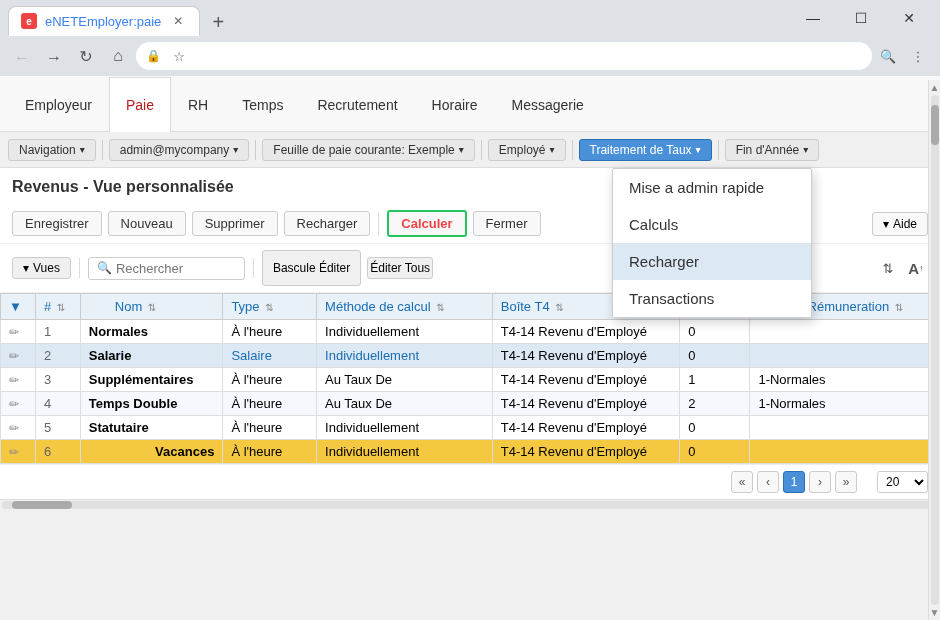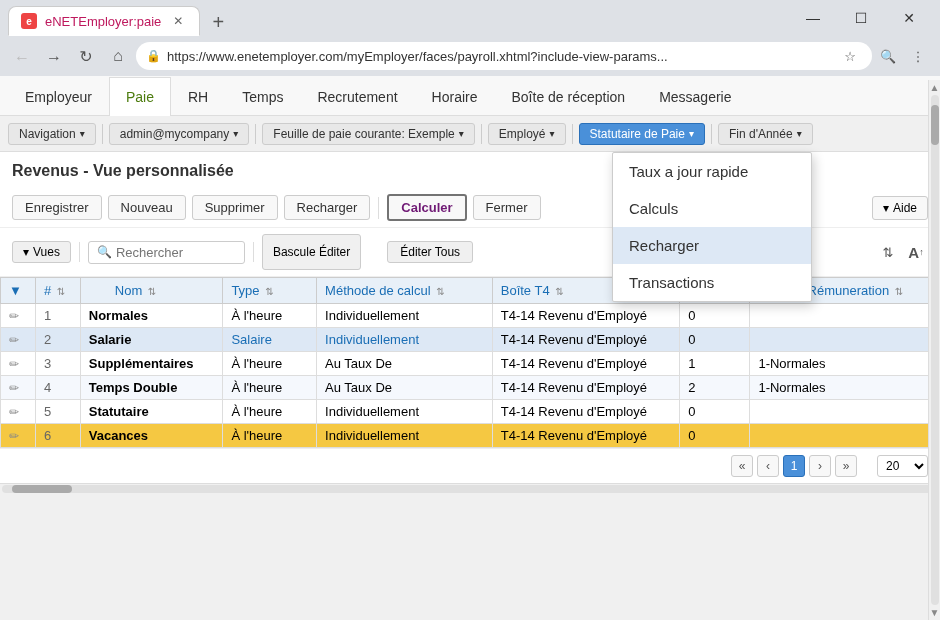--- a/index.html
+++ b/index.html
@@ -18,49 +18,49 @@
     .lock-icon { color: #555; font-size: 12px; }
     .url-text { flex: 1; font-size: 13px; color: #333; overflow: hidden; text-overflow: ellipsis; white-space: nowrap; }
     .search-icon-btn { width: 24px; height: 24px; border-radius: 50%; display: flex; align-items: center; justify-content: center; color: #555; }
     .star-btn { width: 24px; height: 24px; border-radius: 50%; display: flex; align-items: center; justify-content: center; color: #555; }
     .menu-btn { width: 28px; height: 28px; border-radius: 50%; display: flex; align-items: center; justify-content: center; color: #555; cursor: pointer; }
 
     
     .app { background: white; }
     
     
-    .top-nav { background: #f8f8f8; border-bottom: 1px solid #ddd; padding: 0 8px; display: flex; height: 40px; align-items: stretch; }
+    .top-nav { background: #f8f8f8; border-bottom: 1px solid #ddd; padding: 0 8px; display: flex; height: 56px; align-items: stretch; }
     .top-nav-item { padding: 0 16px; display: flex; align-items: center; cursor: pointer; font-size: 14px; color: #333; border: 1px solid transparent; border-bottom: none; position: relative; top: 1px; }
     .top-nav-item.active { background: white; border-color: #ddd; border-bottom-color: white; font-weight: normal; color: #1a6eb5; }
 
     
     .toolbar { background: #f0f0f0; border-bottom: 1px solid #ddd; padding: 4px 8px; display: flex; align-items: center; gap: 4px; height: 36px; flex-wrap: wrap; }
     .toolbar-btn { padding: 3px 10px; background: #e8e8e8; border: 1px solid #ccc; border-radius: 3px; cursor: pointer; font-size: 12px; color: #333; white-space: nowrap; display: flex; align-items: center; gap: 4px; }
     .toolbar-sep { width: 1px; background: #ccc; height: 20px; margin: 0 2px; }
     .toolbar-chevron { font-size: 10px; }
 
     
     .page-header { padding: 10px 12px 8px; background: white; }
     .page-title { font-size: 16px; font-weight: bold; color: #333; }
 
     
     .action-bar { padding: 6px 12px; background: white; display: flex; align-items: center; gap: 6px; border-bottom: 1px solid #eee; }
     .action-btn { padding: 4px 12px; border: 1px solid #ccc; border-radius: 3px; cursor: pointer; font-size: 13px; background: #f8f8f8; color: #333; }
-    .action-btn.primary { border: 2px solid #737373; color: #701a75; font-weight: bold; background: #f8f8f8; }
+    .action-btn.primary { border: 2px solid #22c55e; color: #ef4444; font-weight: bold; background: #f8f8f8; }
     .action-bar-sep { width: 1px; background: #ddd; height: 22px; margin: 0 2px; }
     .help-btn { margin-left: auto; padding: 4px 10px; border: 1px solid #ccc; border-radius: 3px; cursor: pointer; font-size: 12px; background: #f8f8f8; display: flex; align-items: center; gap: 4px; }
 
     
     .filter-bar { padding: 6px 12px; background: white; display: flex; align-items: center; gap: 6px; border-bottom: 1px solid #eee; }
     .filter-btn { padding: 3px 10px; border: 1px solid #ccc; border-radius: 3px; cursor: pointer; font-size: 12px; background: #f0f0f0; display: flex; align-items: center; gap: 4px; }
     .filter-sep { width: 1px; background: #ddd; height: 20px; margin: 0 2px; }
     .search-box { border: 1px solid #ccc; border-radius: 3px; padding: 3px 8px; font-size: 12px; display: flex; align-items: center; gap: 4px; background: white; }
     .search-box input { border: none; outline: none; font-size: 13px; width: 120px; }
     .bascule-btn { padding: 10px 10px; border: 1px solid #ccc; border-radius: 3px; cursor: pointer; font-size: 12px; background: #f0f0f0; }
-    .editer-btn { padding: 3px 12px; border: 1px solid #ccc; border-radius: 3px; cursor: pointer; font-size: 12px; background: #f0f0f0; margin-left: 20px; }
+    .editer-btn { padding: 3px 2px; border: 1px solid #ccc; border-radius: 3px; cursor: pointer; font-size: 12px; background: #f0f0f0; }
     .icon-btn { width: 24px; height: 24px; display: flex; align-items: center; justify-content: center; cursor: pointer; color: #555; }
 
     
     .data-table { width: 100%; border-collapse: collapse; font-size: 13px; }
     .data-table th { background: #e8f0f8; border: 1px solid #ccc; padding: 5px 8px; text-align: left; color: #1a6eb5; font-weight: normal; white-space: nowrap; }
     .data-table th .sort-icon { font-size: 10px; color: #888; margin-left: 2px; }
     .data-table td { border: 1px solid #ddd; padding: 4px 8px; }
     .data-table tr:nth-child(even) { background: #f5f8fd; }
     .data-table tr:nth-child(odd) { background: white; }
     .data-table tr.selected { background: #f5c842 !important; }
@@ -109,71 +109,67 @@
   </style>
 </head>
 <body>
 
 <div class="outer-wrapper">
 
   <div class="title-bar">
     <div class="tab-bar" style="flex:1; display:flex; align-items:flex-end; padding:0;">
       <div class="tab" style="background:white; border:1px solid #ccc; border-bottom-color:white; border-radius:8px 8px 0 0;">
         <div class="tab-icon" style="background:#e44;">e</div>
-        <span style="font-size:13px; color:#be185d;">eNETEmployer:paie</span>
+        <span style="font-size:13px; color:#3b82f6;">eNETEmployer:paie</span>
         <div class="tab-close">✕</div>
       </div>
       <div class="new-tab-btn" style="font-size:20px; width:28px; height:28px; display:flex; align-items:center; justify-content:center; border-radius:50%; color:#555; cursor:pointer; margin-left:4px;">+</div>
     </div>
     <div class="window-controls">
       <div class="win-btn">—</div>
       <div class="win-btn">☐</div>
       <div class="win-btn close">✕</div>
     </div>
   </div>
 
   <div class="address-bar">
     <div class="nav-btn disabled">←</div>
     <div class="nav-btn">→</div>
     <div class="nav-btn">↻</div>
     <div class="nav-btn">⌂</div>
     <div class="url-bar">
       <span class="lock-icon">🔒</span>
-      <span class="url-text">https://www.enetemployer.com/myEmployer/faces/payroll.xhtml?include-view-params...</span>
       <span class="star-btn">☆</span>
     </div>
     <div class="search-icon-btn">🔍</div>
     <div class="menu-btn">⋮</div>
   </div>
 
   <div class="app">
 
     <div class="top-nav">
       <div class="top-nav-item">
         <span>Employeur</span>
       </div>
-      <div class="top-nav-item active" style="color:#4d7c0f;">
+      <div class="top-nav-item active" style="color:#b91c1c;">
         <span>Paie</span>
       </div>
       <div class="top-nav-item">
         <span>RH</span>
       </div>
       <div class="top-nav-item">
         <span>Temps</span>
       </div>
       <div class="top-nav-item">
         <span>Recrutement</span>
       </div>
       <div class="top-nav-item">
         <span>Horaire</span>
       </div>
       <div class="top-nav-item">
-        <span>Boîte de réception</span>
-      </div>
-      <div class="top-nav-item">
         <span>Messagerie</span>
       </div>
     </div>
 
     <div class="toolbar">
       <div class="toolbar-btn">
         <span>Navigation</span>
         <span class="toolbar-chevron">▾</span>
       </div>
       <div class="toolbar-sep"></div>
@@ -186,35 +182,35 @@
         <span>Feuille de paie courante: Exemple</span>
         <span class="toolbar-chevron">▾</span>
       </div>
       <div class="toolbar-sep"></div>
       <div class="toolbar-btn">
         <span>Employé</span>
         <span class="toolbar-chevron">▾</span>
       </div>
       <div class="toolbar-sep"></div>
       <div class="toolbar-btn traitement-active" style="background:#4a90d9; color:white; border-color:#2a70b9; position:relative;">
-        <span>Statutaire de Paie</span>
+        <span>Traitement de Taux</span>
         <span class="toolbar-chevron">▾</span>
       </div>
       <div class="toolbar-sep"></div>
       <div class="toolbar-btn">
         <span>Fin d'Année</span>
         <span class="toolbar-chevron">▾</span>
       </div>
     </div>
 
     <div class="content-area" style="position:relative;">
 
       <div class="dropdown-menu" style="position:absolute; top:0; left:612px; z-index:100; min-width:200px; border:1px solid #ccc; box-shadow:2px 4px 12px rgba(0,0,0,0.2); background:white;">
         <div class="dropdown-item">
-          <span>Taux a jour rapide</span>
+          <span>Mise a admin rapide</span>
         </div>
         <div class="dropdown-item">
           <span>Calculs</span>
         </div>
         <div class="dropdown-item hovered" style="background:#dde8f5;">
           <span>Recharger</span>
         </div>
         <div class="dropdown-item">
           <span>Transactions</span>
         </div>
@@ -345,21 +341,21 @@
                 <td style="font-weight: bold;">Statutaire</td>
                 <td>À l'heure</td>
                 <td>Individuellement</td>
                 <td>T4-14 Revenu d'Employé</td>
                 <td>0</td>
                 <td></td>
               </tr>
               <tr class="selected">
                 <td><span style="color:#888; font-size:12px; cursor:pointer;">✏</span></td>
                 <td style="color: rgb(102, 102, 102);">6</td>
-                <td style="font-weight: bold;">Vacances</td>
+                <td style="font-weight: bold; text-align: right;">Vacances</td>
                 <td>À l'heure</td>
                 <td>Individuellement</td>
                 <td>T4-14 Revenu d'Employé</td>
                 <td>0</td>
                 <td></td>
               </tr>
             </tbody>
         </table>
       </div>
 

